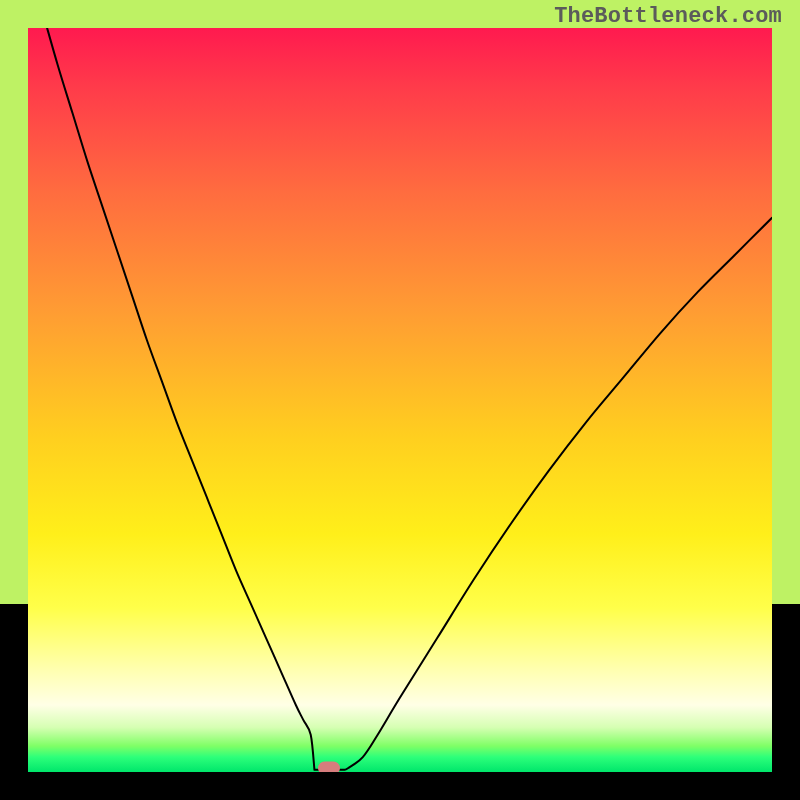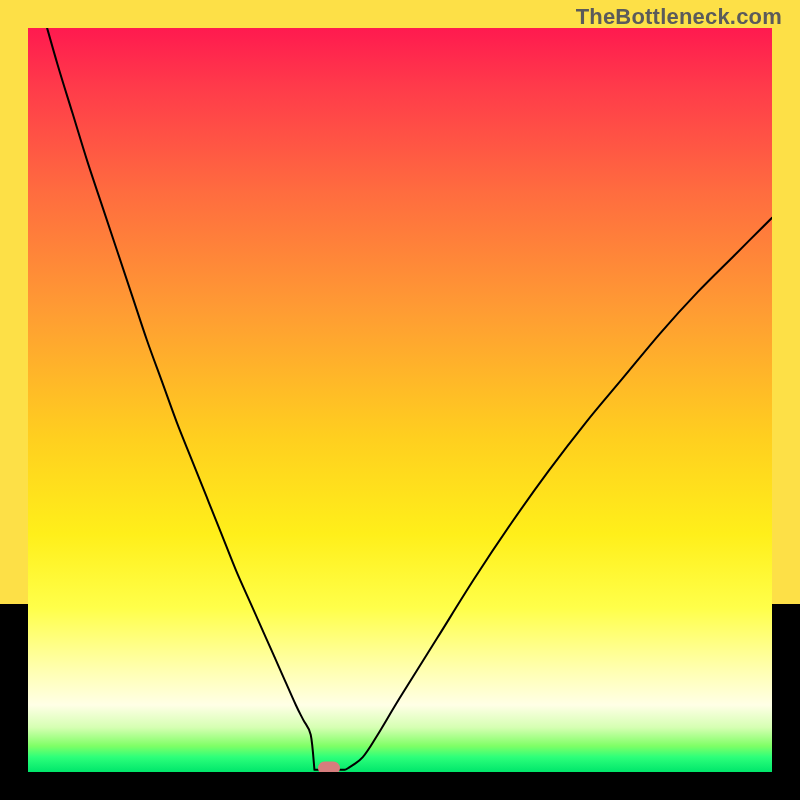--- a/index.html
+++ b/index.html
@@ -8,21 +8,22 @@
     width: 800px;
     height: 800px;
     background: #000;
     overflow: hidden;
     font-family: Arial, Helvetica, sans-serif;
   }
   .frame {
     position: relative;
     width: 800px;
     height: 604px;
-    background: #fde047;
+    background: #bef264;
+    font-family: Liberation Mono, monospace;
   }
   .watermark {
     position: absolute;
     top: 4px;
     right: 18px;
     font-size: 22px;
     font-weight: 600;
     color: #5b5b5b;
     letter-spacing: 0.2px;
     z-index: 5;

